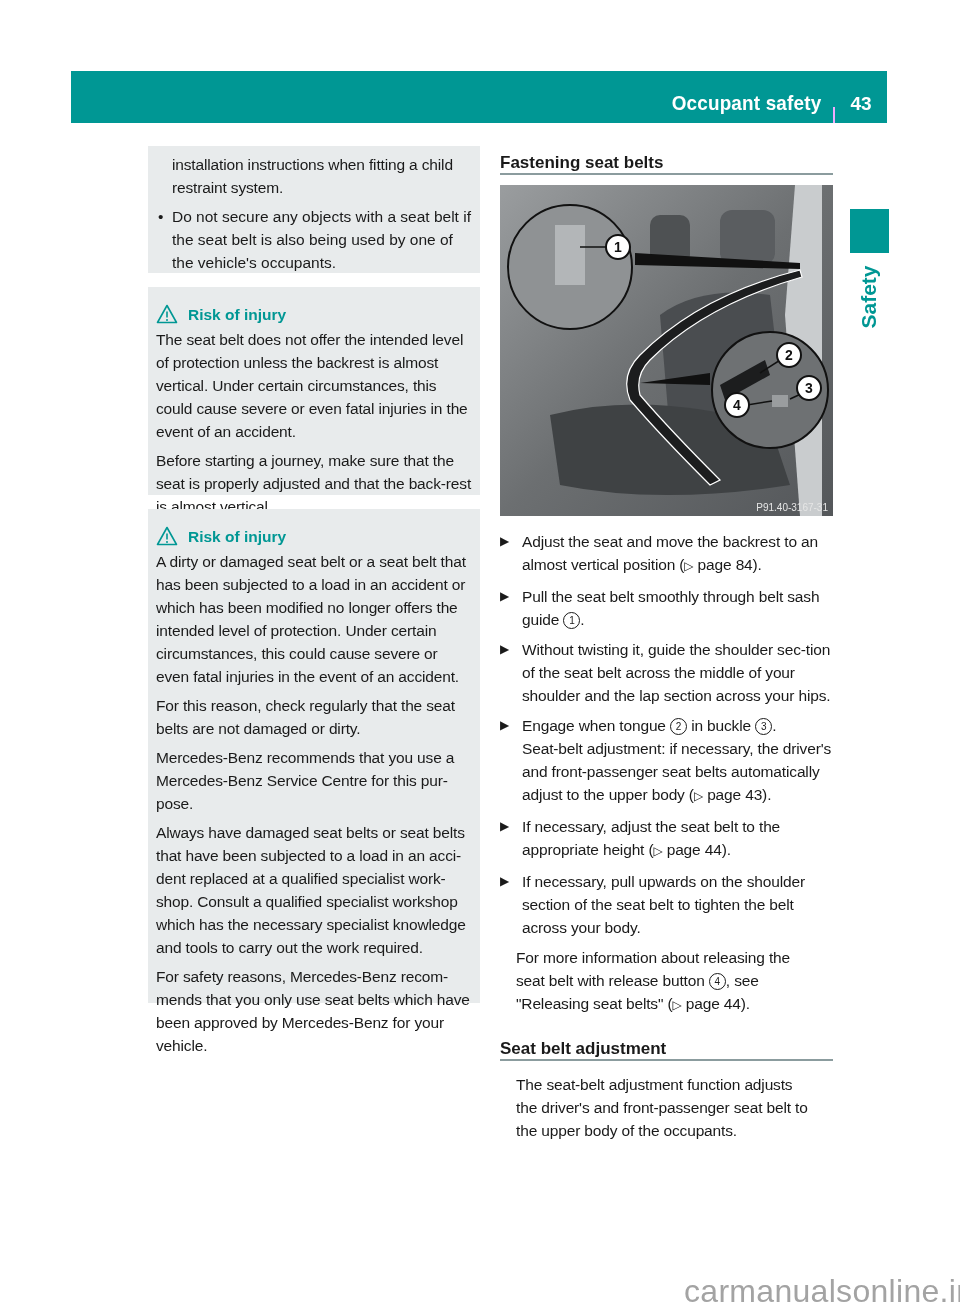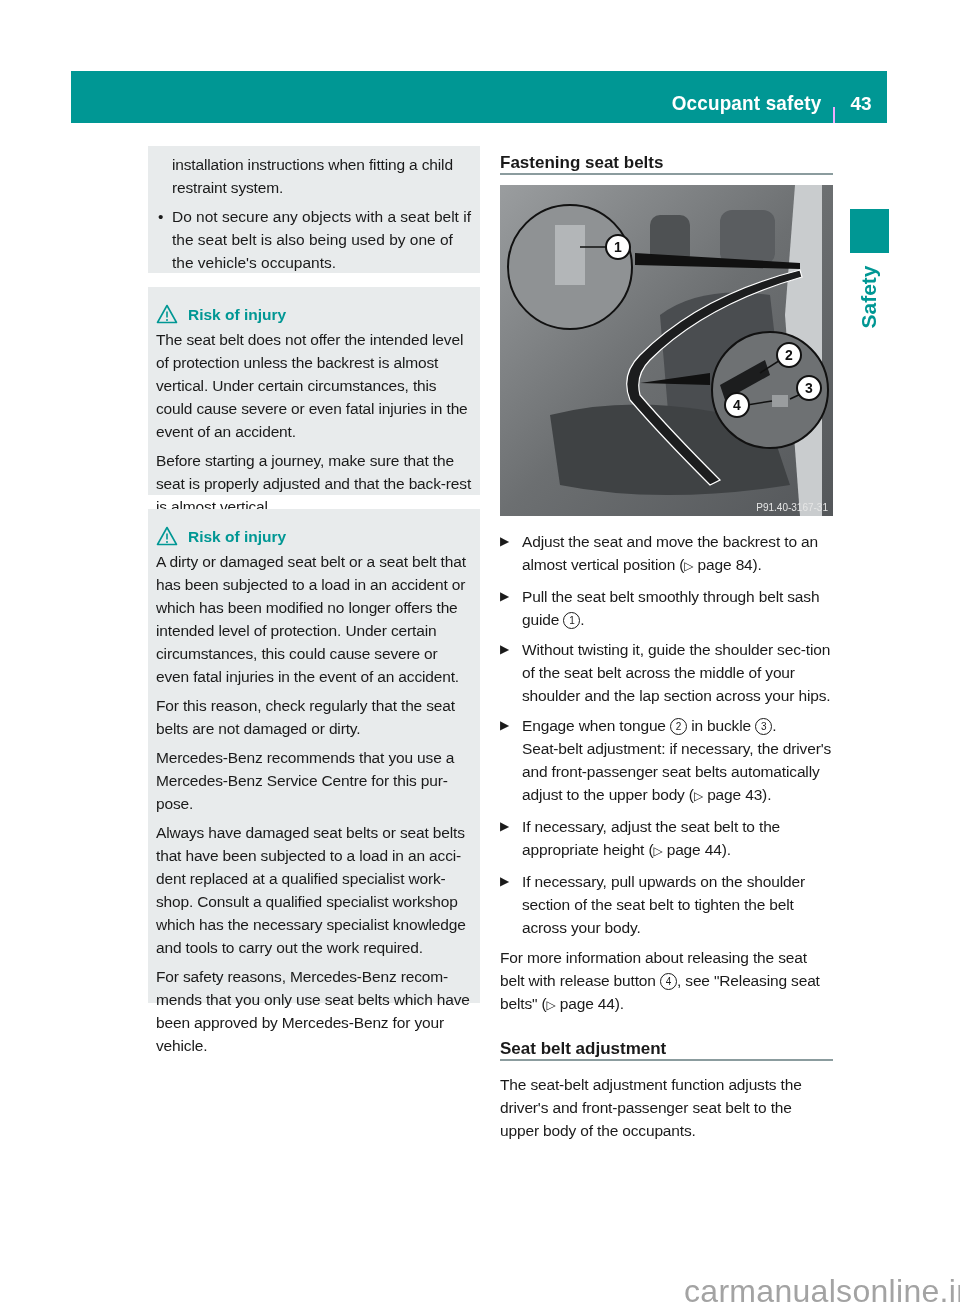--- a/index.html
+++ b/index.html
@@ -58,21 +58,21 @@
     border-bottom: 2px solid #8b9c9e; margin: 0;
   }
   .figure {
     position: relative; width: 333px; height: 331px; background: #7a7d7f;
     overflow: hidden; margin-top: 10px;
   }
   .steps { font-size: 15.5px; line-height: 23px; }
   .step { position: relative; padding-left: 22px; margin-bottom: 7px; letter-spacing: -0.15px; }
   .step .arrow { position: absolute; left: 0; top: 0; font-size: 12px; }
   .step .note { display: block; }
-  .para { font-size: 15.5px; line-height: 23px; margin: 0; letter-spacing: -0.15px; }
+  .para { font-size: 15.5px; line-height: 23px; margin: 16px; letter-spacing: -0.15px; }
   .circ {
     display: inline-block; width: 15px; height: 15px; border: 1.3px solid #1a1a1a;
     border-radius: 50%; font-size: 10px; line-height: 15px; text-align: center;
     vertical-align: 1px;
   }
   .watermark {
     position: absolute; left: 684px; top: 1273px; font-size: 32px; color: #a3a3a3;
     letter-spacing: 0.3px;
   }
 </style>

